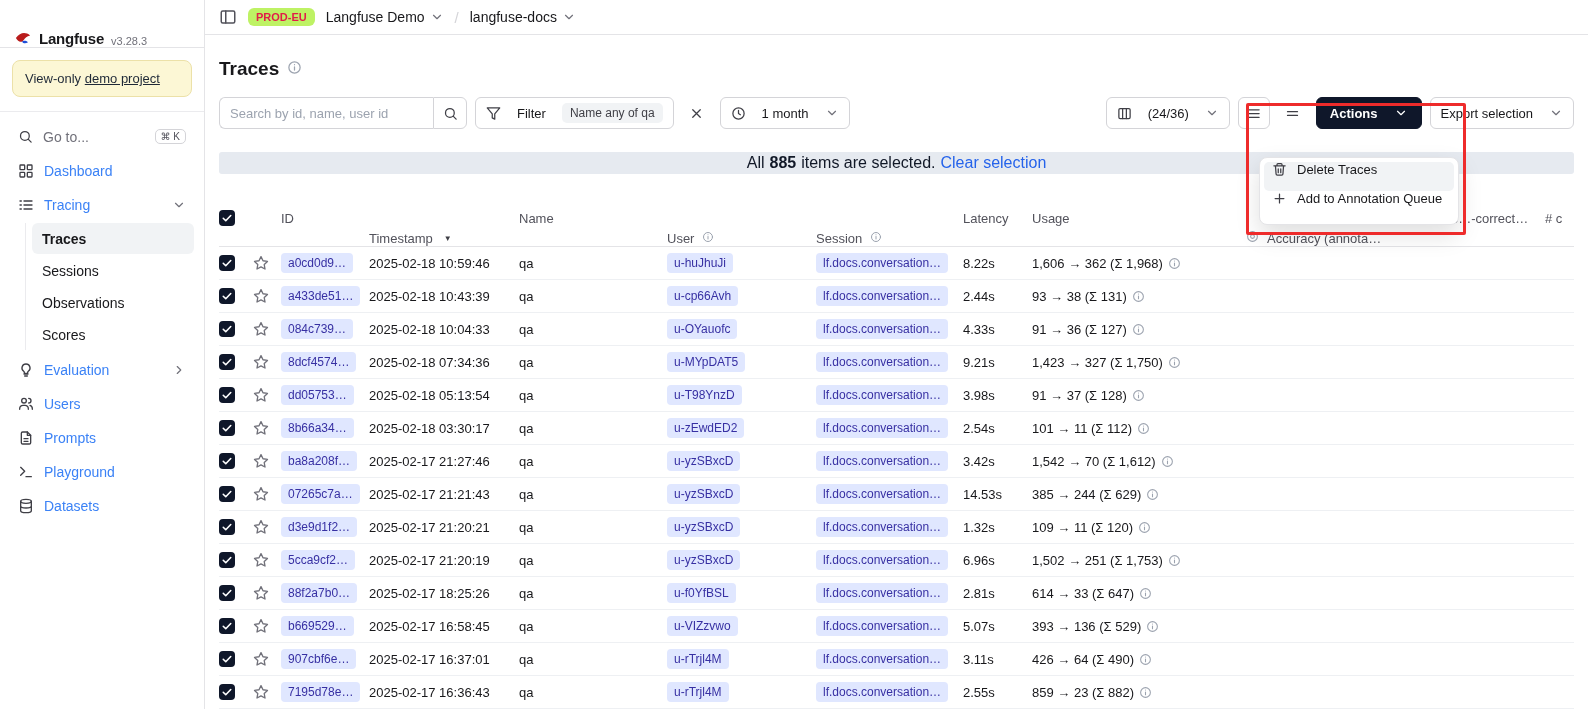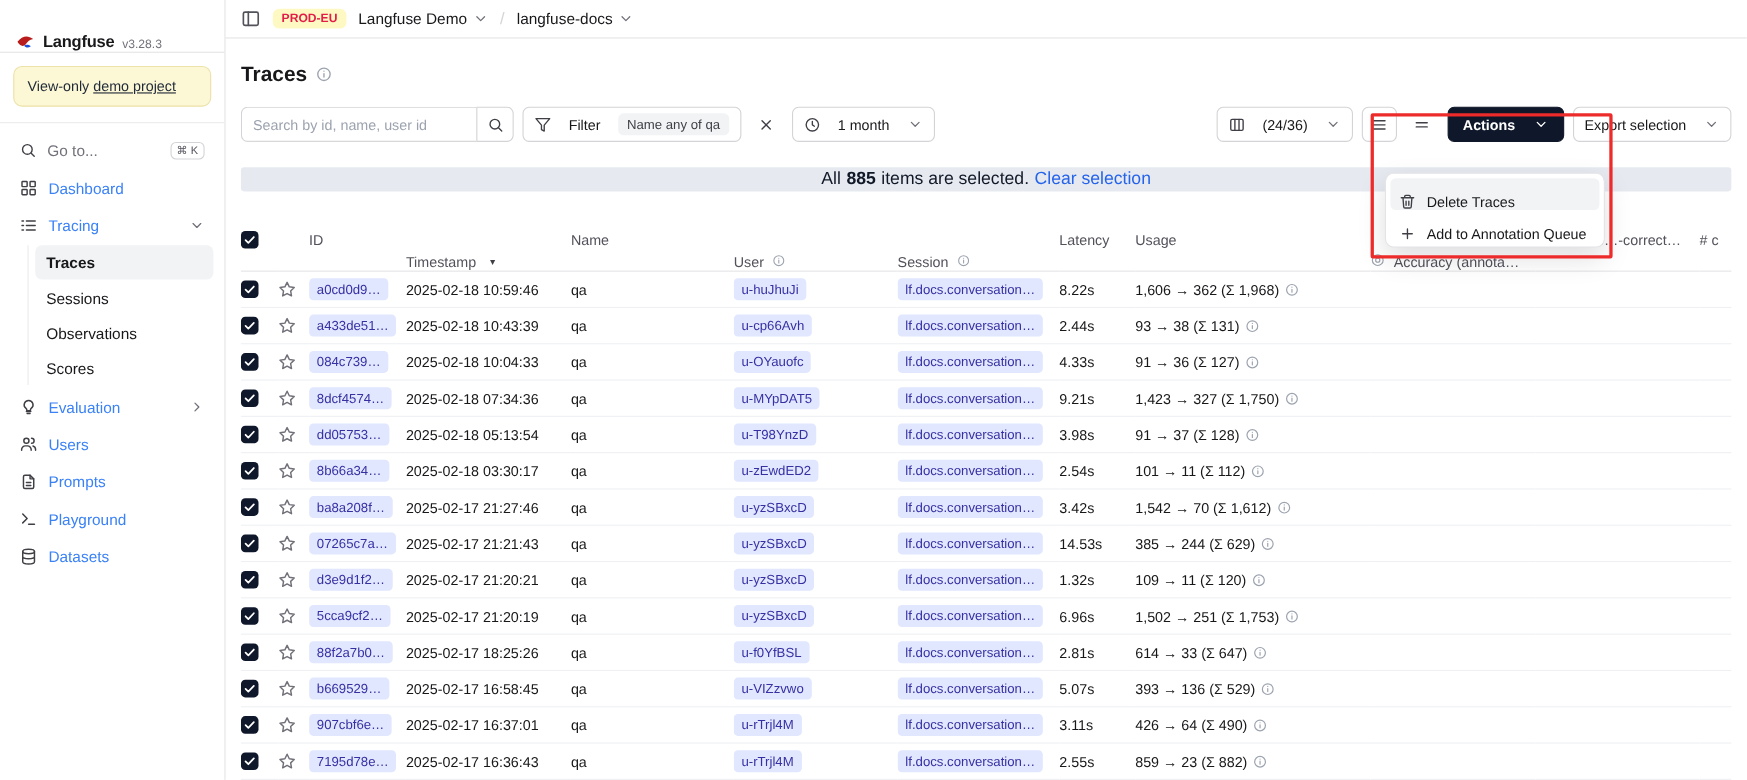--- a/index.html
+++ b/index.html
@@ -26,21 +26,21 @@
   .kbd { margin-left:auto; border:1px solid #d4d4d8; border-radius:5px; padding:1px 5px; font-size:10px; color:#52525b; background:#fff; }
   .chev-r { margin-left:auto; color:#71717a; display:flex; }
   .subnav { margin:1px 0 2px 15px; border-left:1px solid #ebebee; padding-left:6px; display:flex; flex-direction:column; gap:1px; }
   .subitem { height:31px; display:flex; align-items:center; padding:0 10px; border-radius:6px; font-size:14px; color:#18181b; cursor:pointer; }
   .subitem.active { background:#f1f3f5; font-weight:600; }
 
   
   .main { flex:1; min-width:0; display:flex; flex-direction:column; }
   .topbar { height:48px; border-bottom:1px solid #e4e4e7; display:flex; align-items:center; gap:11px; padding:0 14px; }
   .panel-btn { color:#52525b; display:flex; cursor:pointer; }
-  .env-badge { background:#fef9c3; color:#e11d48; font-size:11px; font-weight:700; padding:3px 8px; border-radius:6px; }
+  .env-badge { background:#bef264; color:#e11d48; font-size:11px; font-weight:700; padding:3px 8px; border-radius:6px; }
   .bc-name { font-size:14px; font-weight:500; display:flex; align-items:center; gap:5px; cursor:pointer; }
   .bc-name .cicon { color:#71717a; display:flex; }
   .bc-slash { color:#d4d4d8; font-size:15px; }
 
   .title-row { display:flex; align-items:center; gap:8px; padding:20px 14px 8px; }
   .page-title { font-size:19px; font-weight:700; line-height:27px; }
   .info-ic { color:#9ca3af; }
 
   .toolbar { display:flex; align-items:center; gap:8px; padding:7px 14px; }
   .btn { height:32px; border:1px solid #d4d4d8; border-radius:6px; background:#fff; display:inline-flex; align-items:center; gap:16px; padding:0 10px; font-size:13px; color:#18181b; cursor:pointer; white-space:nowrap; }
@@ -64,21 +64,21 @@
   .hflex { display:flex; align-items:center; gap:8px;margin-top:40px; }
   .sort { font-size:8px; color:#3f3f46; margin-left:3px; }
   .cb { width:16px; height:16px; background:#0f172a; border-radius:4px; display:flex; align-items:center; justify-content:center; color:#fff; cursor:pointer; }
   .star { color:#71717a; cursor:pointer; }
   .badge { display:inline-block; background:#e0e7ff; color:#3730a3; border-radius:4px; padding:3px 7px; font-size:12px; font-weight:500; max-width:100%; overflow:hidden; text-overflow:ellipsis; white-space:nowrap; vertical-align:middle; cursor:pointer; }
   .col-session .badge { max-width:133px; }
   .usage-flex { display:flex; align-items:center; gap:5px; }
 
   
   .menu { position:absolute; left:1259px; top:157px; width:200px; background:#fff; border:1px solid #e4e4e7; border-radius:8px; box-shadow:0 10px 25px rgba(0,0,0,.13); padding:4px; z-index:40; }
-  .menu-item { display:flex; align-items:flex-end; gap:10px; height:29px; padding:0 8px; border-radius:5px; font-size:13px; color:#18181b; cursor:pointer; }
+  .menu-item { display:flex; align-items:flex-start; gap:10px; height:29px; padding:0 8px; border-radius:5px; font-size:13px; color:#18181b; cursor:pointer; }
   .menu-item.hl { background:#f1f3f5; }
   .menu-item .micon { color:#3f3f46; display:flex; }
   .annotation { position:absolute; left:1246px; top:103px; width:220px; height:132px; border:3px solid #ee2b2b; border-radius:2px; z-index:50; pointer-events:none; }
 </style>
 </head>
 <body>
 
 <div class="app">
 
   <aside class="sidebar">

